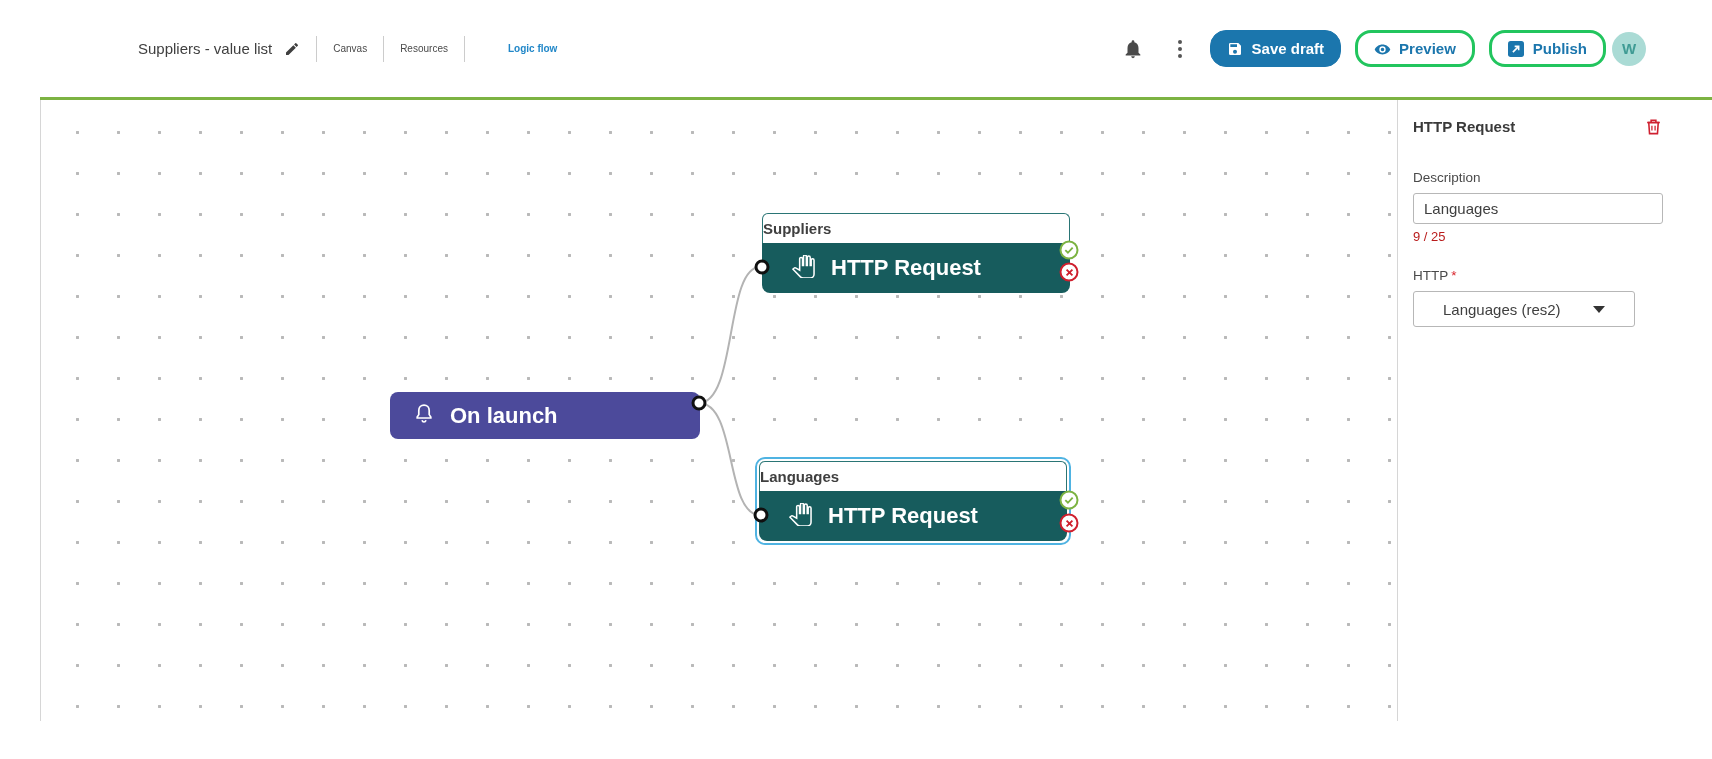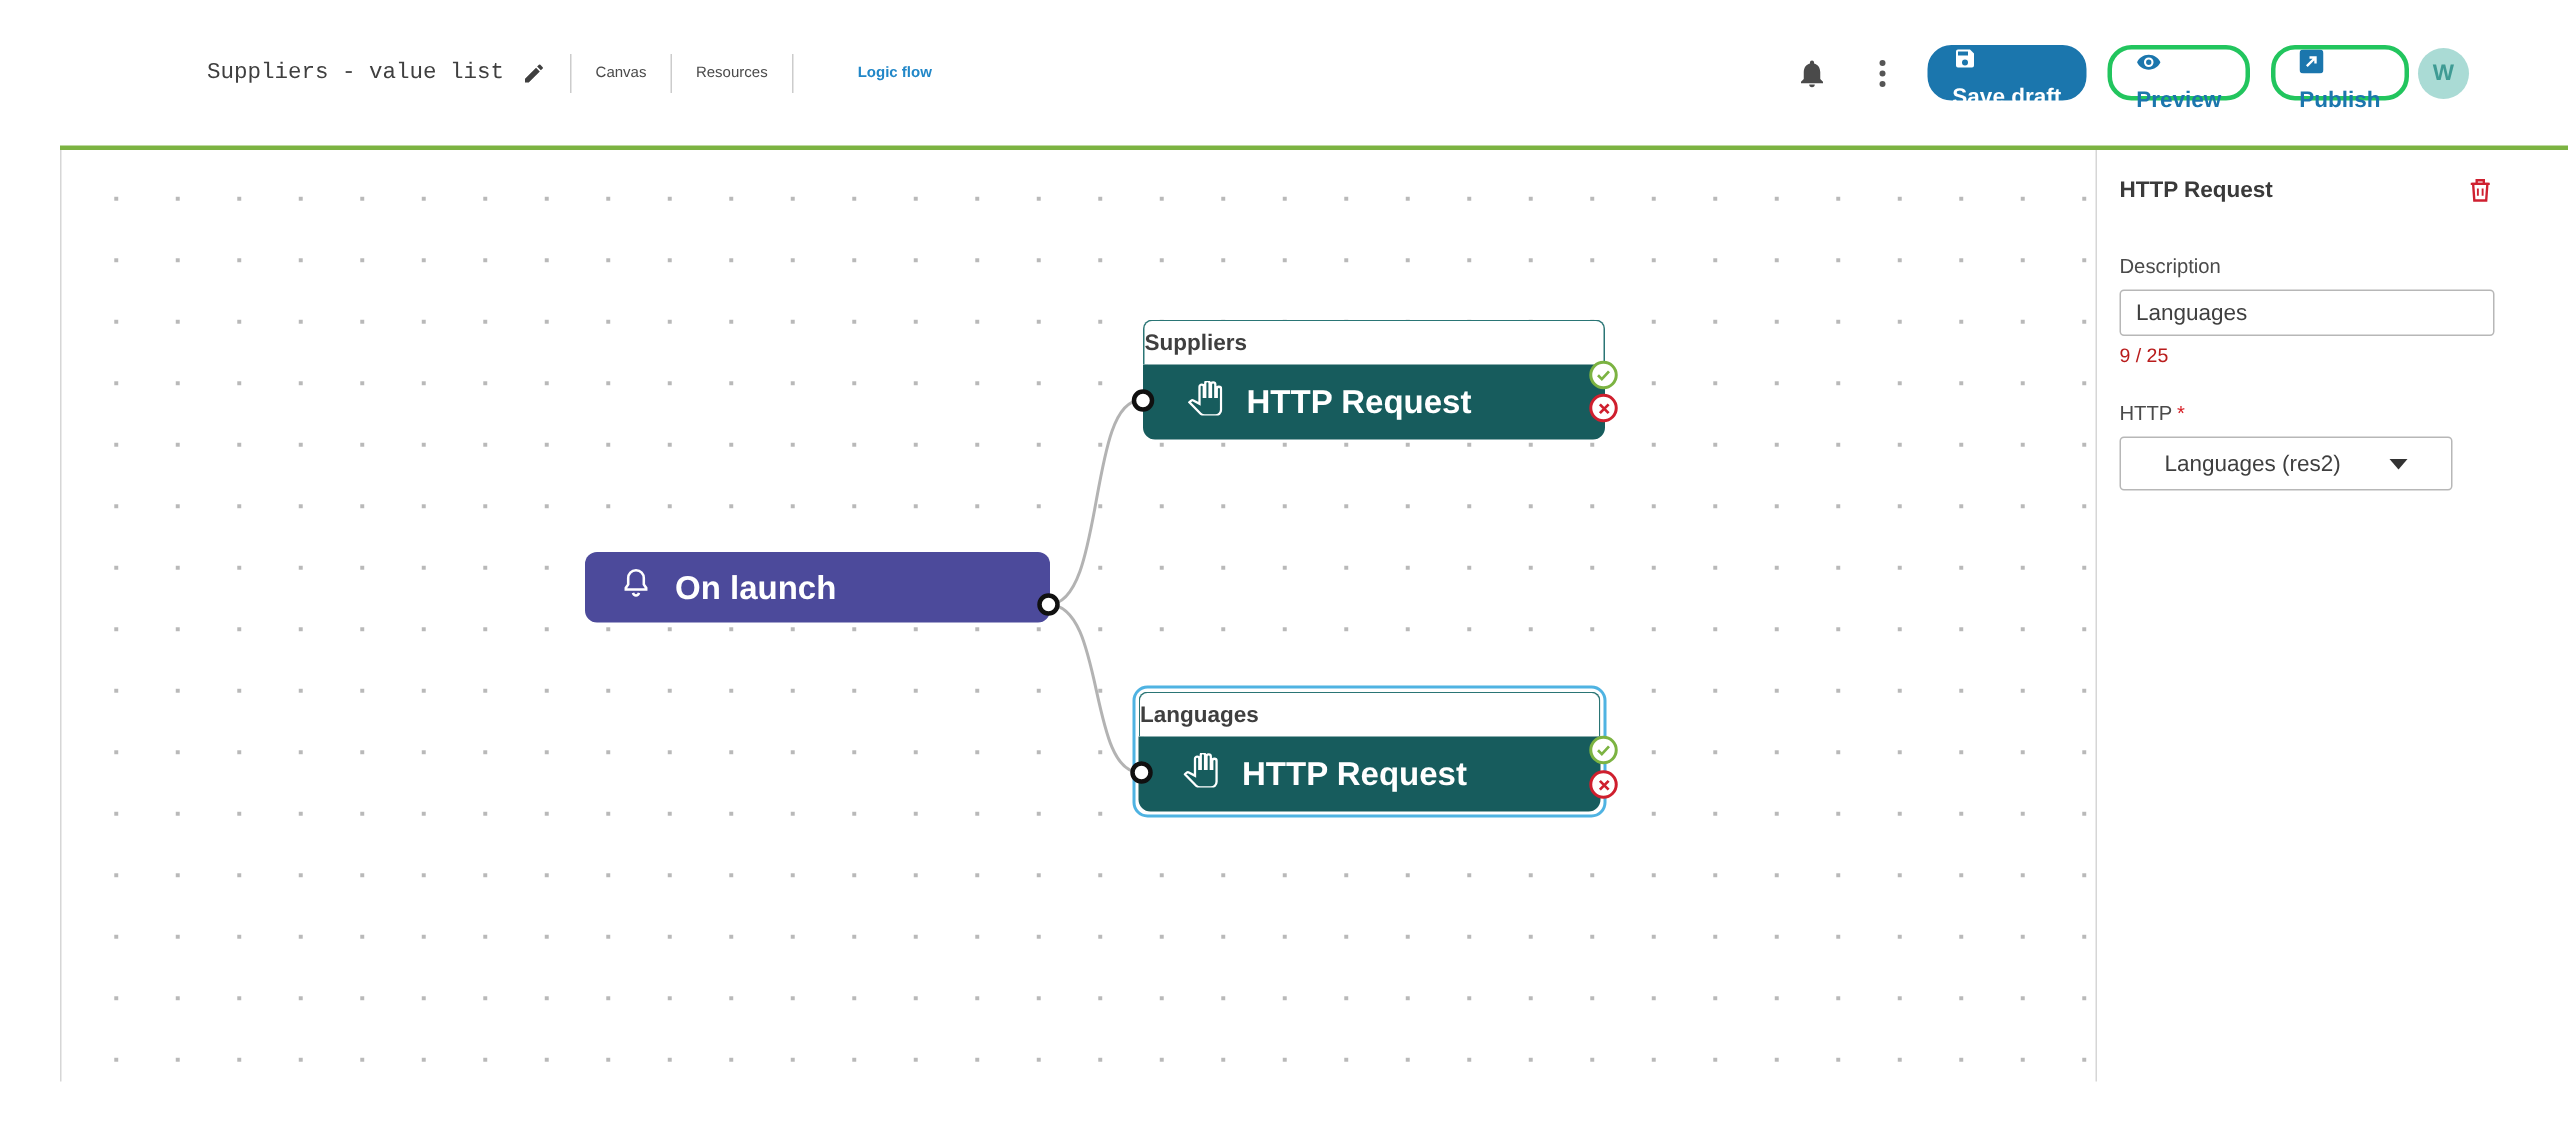--- a/index.html
+++ b/index.html
@@ -2,52 +2,52 @@
 <html><head>
 <meta charset="utf-8">
 <style>
   * { margin:0; padding:0; box-sizing:border-box; }
   html,body { width:1712px; height:759px; background:#fff; overflow:hidden;
               font-family:"Liberation Sans", sans-serif; color:#3f3f3f; }
 
   
   .header { height:97px; display:flex; align-items:center;
             padding:0 66px 0 138px; background:#fff; }
-  .title-group { display:flex; align-items:center; gap:12px;font-family:Liberation Mono, monospace; }
+  .title-group { display:flex; align-items:center; gap:12px; }
   .project-title { font-size:15px; color:#3f3f3f; }
   .icon-16 { width:16px; height:16px; display:inline-block; }
   .hsep { width:1px; height:26px; background:#cccccc; margin:0 16px; }
   .tab { font-size:10px; color:#4a4a4a; cursor:pointer; }
   .tab + .hsep { margin:0 16px; }
   .tab.active { color:#2187c8; font-weight:bold;padding-left:27px; }
   .header-right { margin-left:auto; display:flex; align-items:center; }
   .bell-btn { width:22px; height:22px; margin-right:30px; }
   .kebab { display:flex; flex-direction:column; gap:3px; margin-right:24px; padding:4px; }
   .kebab i { width:4px; height:4px; border-radius:50%; background:#555; }
-  .btn { height:37px; border-radius:16px; display:inline-flex; align-items:flex-start;
-         gap:9px; padding:0 16px; font-size:15px; font-weight:bold; cursor:pointer;flex-direction:column; }
+  .btn { height:37px; border-radius:16px; display:inline-flex; align-items:center;
+         gap:9px; padding:0 16px; font-size:15px; font-weight:bold; cursor:pointer; }
   .btn-primary { background:#1b76ad; border:1px solid #1b76ad; color:#fff; margin-right:14px; }
   .btn-outline { background:#fff; border:3px solid #22c55e; color:#1b76ad; margin-right:14px; }
   .avatar { width:34px; height:34px; border-radius:50%; background:#aadbd5;
             color:#3f9b94; font-weight:bold; font-size:15px; display:flex;
             align-items:center; justify-content:center; margin-left:6px; }
   .green-line { height:3px; background:#7cb342; margin-left:40px; }
 
   
   .main { display:flex; height:621px; }
   .gutter { width:40px; }
   .canvas { width:1358px; position:relative; overflow:hidden;
             border-left:1px solid #d6d6d6; border-right:1px solid #d6d6d6;
             background-color:#fff;
             background-image:radial-gradient(circle, #b9b9b9 1.4px, transparent 1.6px);
             background-size:41px 41px; background-position:16px 12px; }
   .connections { position:absolute; left:0; top:0; pointer-events:none; }
 
   
-  .node-onlaunch { position:absolute; left:349px; top:268px; width:310px; height:47px;
+  .node-onlaunch { position:absolute; left:349px; top:292px; width:310px; height:47px;
                    background:#4c4a9b; border-radius:8px; display:flex; align-items:center;
                    padding-left:22px; gap:14px; cursor:pointer; }
   .node-onlaunch .node-text { color:#fff; font-weight:bold; font-size:22px; }
 
   .http-node { width:308px; cursor:pointer; }
   .http-strip { height:30px; background:#fff; border:1px solid #2a7575;
                 border-bottom:none; border-radius:6px 6px 0 0; display:flex;
                 align-items:center; justify-content:flex-start; }
   .http-strip span { font-size:15px; font-weight:bold; color:#3f3f3f; }
   .http-body { height:50px; background:#175c5d; border-radius:0 0 8px 8px;

